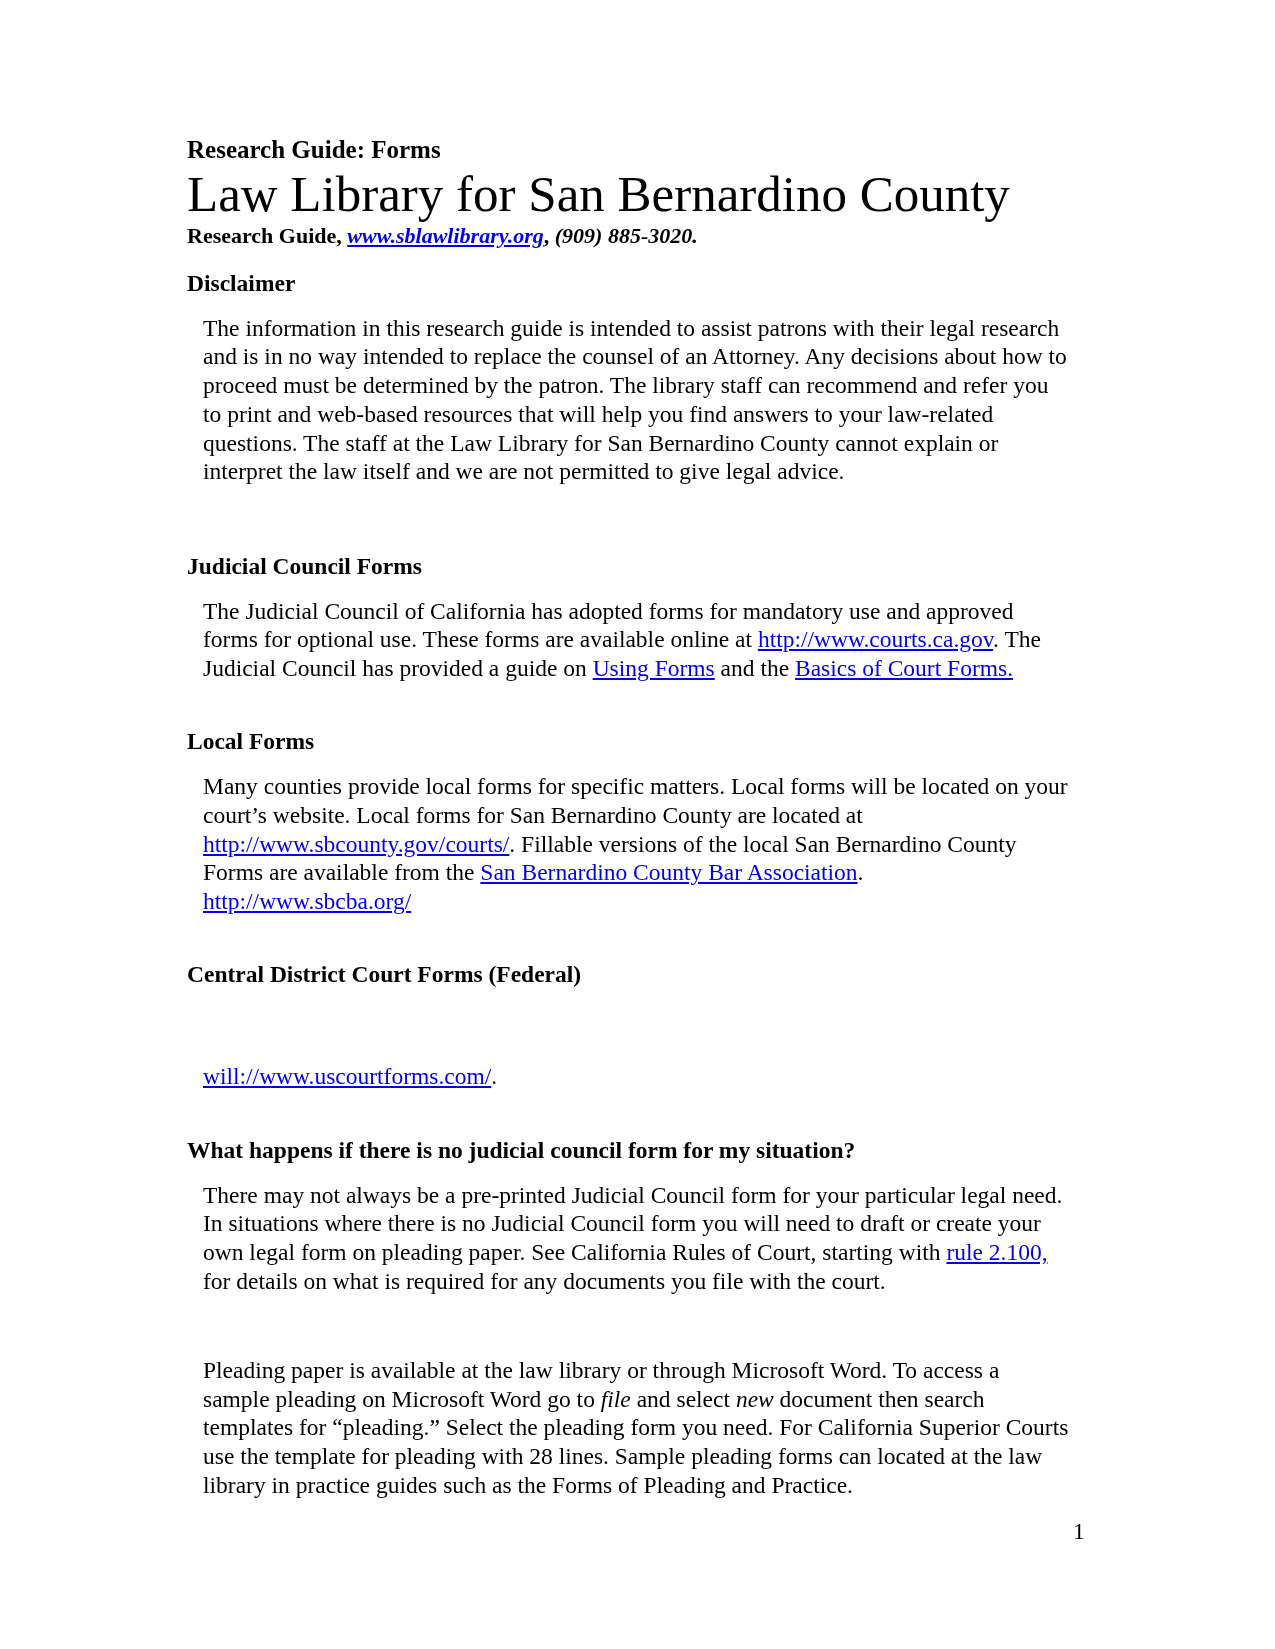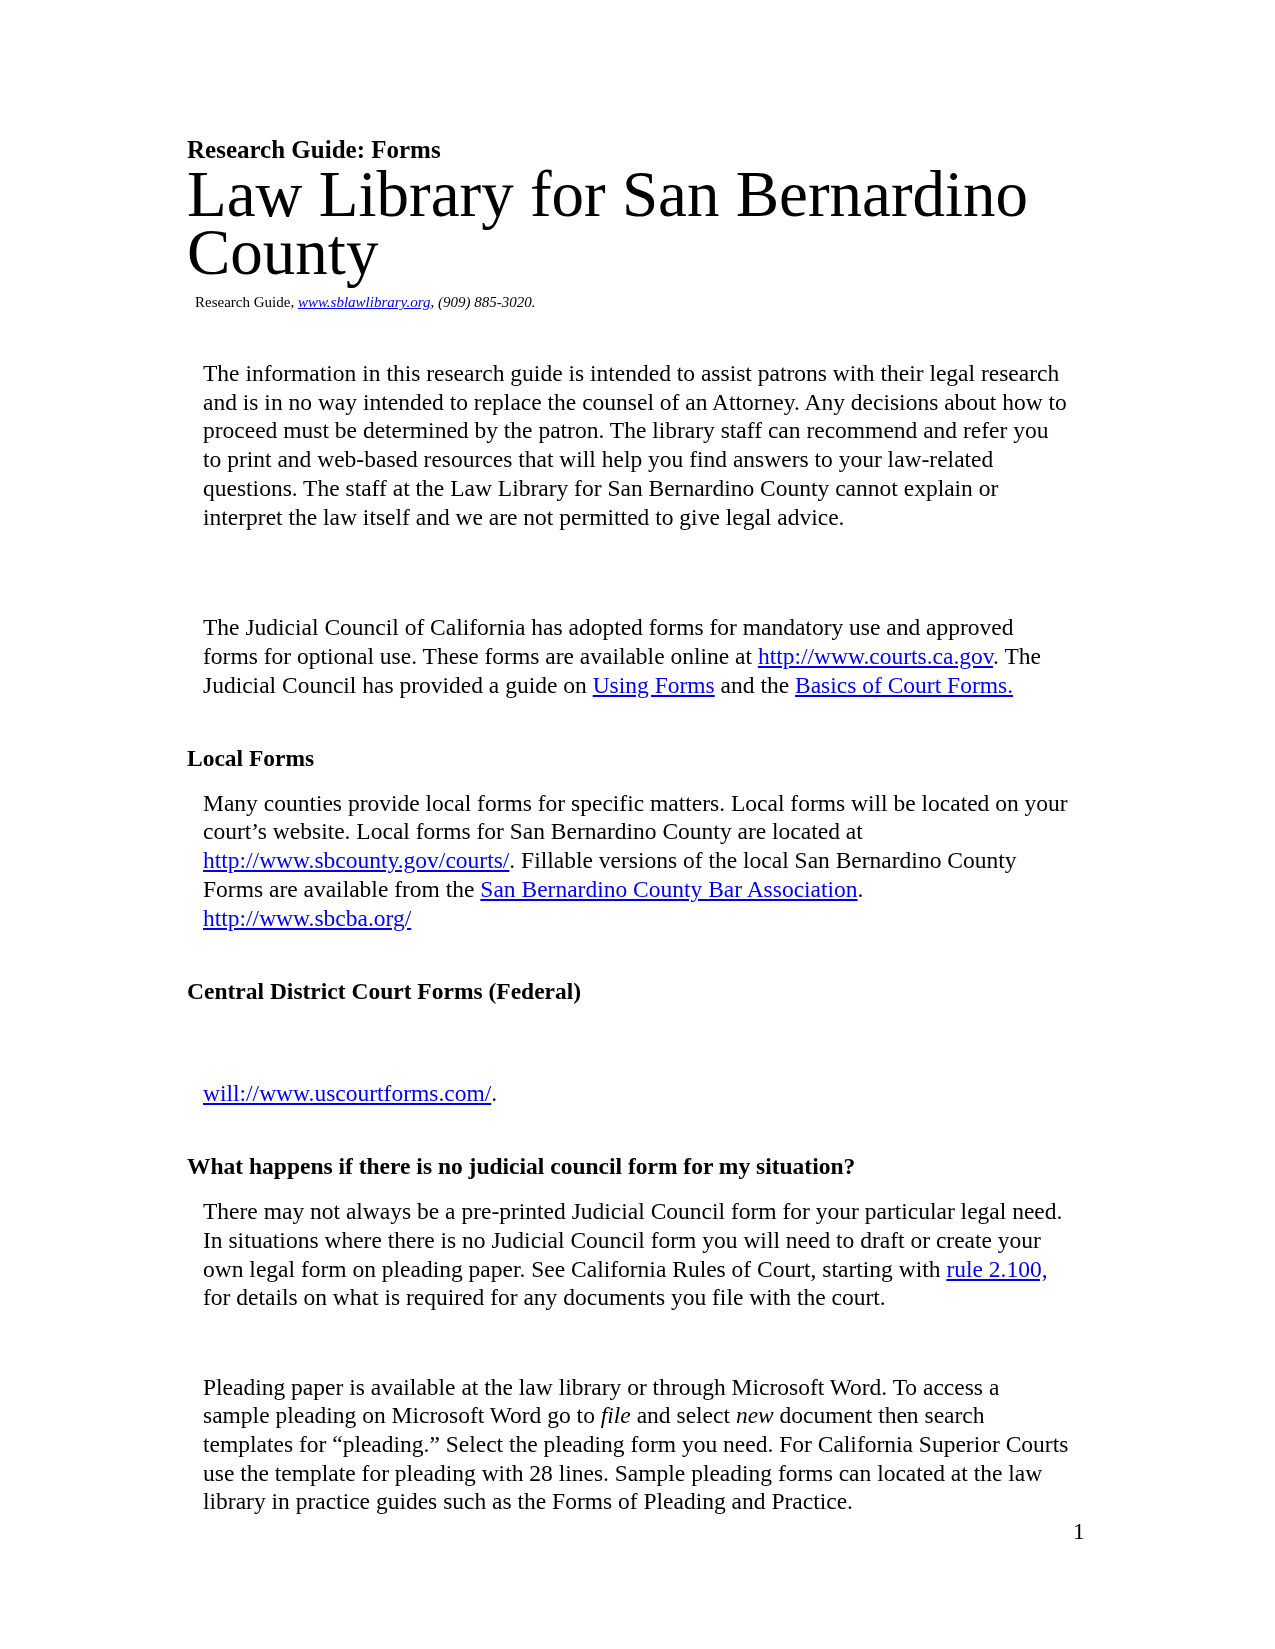--- a/index.html
+++ b/index.html
@@ -1,44 +1,46 @@
 <!DOCTYPE html>
 <html><head>
 <meta charset="utf-8">
 <style>
   html, body { margin:0; padding:0; background:#fff; }
   body { width:1275px; height:1649px; position:relative; overflow:hidden;
     font-family:"Liberation Serif", "DejaVu Serif", serif; color:#000; }
   .page { position:absolute; left:187px; top:135px; width:900px; }
   .h-small { font-weight:bold; font-size:25px; line-height:30px; margin:0; }
-  .h-big { font-size:65px; line-height:58px; margin:0; }
-  .sub { font-weight:normal; font-size:15px; line-height:26px; margin:8px; }
+  .h-big { font-size:51px; line-height:58px; margin:0; }
+  .sub { font-weight:bold; font-size:22px; line-height:26px; margin:0; }
   .sub a { font-style:italic; }
   .sub .phone { font-style:italic; }
   .p { font-size:23.5px; line-height:28.7px; margin:16px; }
   .h3 { font-weight:bold; font-size:23.5px; line-height:28.7px; margin:0; }
   .h2 { font-weight:bold; font-size:25px; line-height:30px; margin:0; }
   a { color:#0000ee; text-decoration:underline; }
   .gap { height:28.7px; }
   .pagenum { position:absolute; left:1073px; top:1518px; font-size:23.5px; }
 </style>
 </head>
 <body>
 
 <div class="page">
   <p class="h-small">Research Guide: Forms</p>
   <p class="h-big">Law Library for San Bernardino County</p>
   <p class="sub"><span>Research Guide, </span><a>www.sblawlibrary.org</a><span>, </span><span class="phone">(909) 885-3020.</span></p>
   <div class="gap" style="height:20px"></div>
 
+  <p class="h3">Disclaimer</p>
   <p class="p">The information in this research guide is intended to assist patrons with their legal research and is in no way intended to replace the counsel of an Attorney. Any decisions about how to proceed must be determined by the patron. The library staff can recommend and refer you to print and web-based resources that will help you find answers to your law-related questions. The staff at the Law Library for San Bernardino County cannot explain or interpret the law itself and we are not permitted to give legal advice.</p>
   <div class="gap" style="height:25px"></div>
 
   <div class="gap" style="height:25px"></div>
 
+  <p class="h3">Judicial Council Forms</p>
   <p class="p"><span>The Judicial Council of California has adopted forms for mandatory use and approved forms for optional use. These forms are available online at </span><a>http://www.courts.ca.gov</a><span>. The Judicial Council has provided a guide on </span><a>Using Forms</a><span> and the </span><a>Basics of Court Forms.</a></p>
   <div class="gap"></div>
 
   <p class="h3">Local Forms</p>
   <p class="p"><span>Many counties provide local forms for specific matters. Local forms will be located on your court’s website. Local forms for San Bernardino County are located at </span><a>http://www.sbcounty.gov/courts/</a><span>. Fillable versions of the local San Bernardino County Forms are available from the </span><a>San Bernardino County Bar Association</a><span>.</span><br><a>http://www.sbcba.org/</a></p>
   <div class="gap"></div>
 
   <p class="h3">Central District Court Forms (Federal)</p>
   <div class="gap"></div>
 

